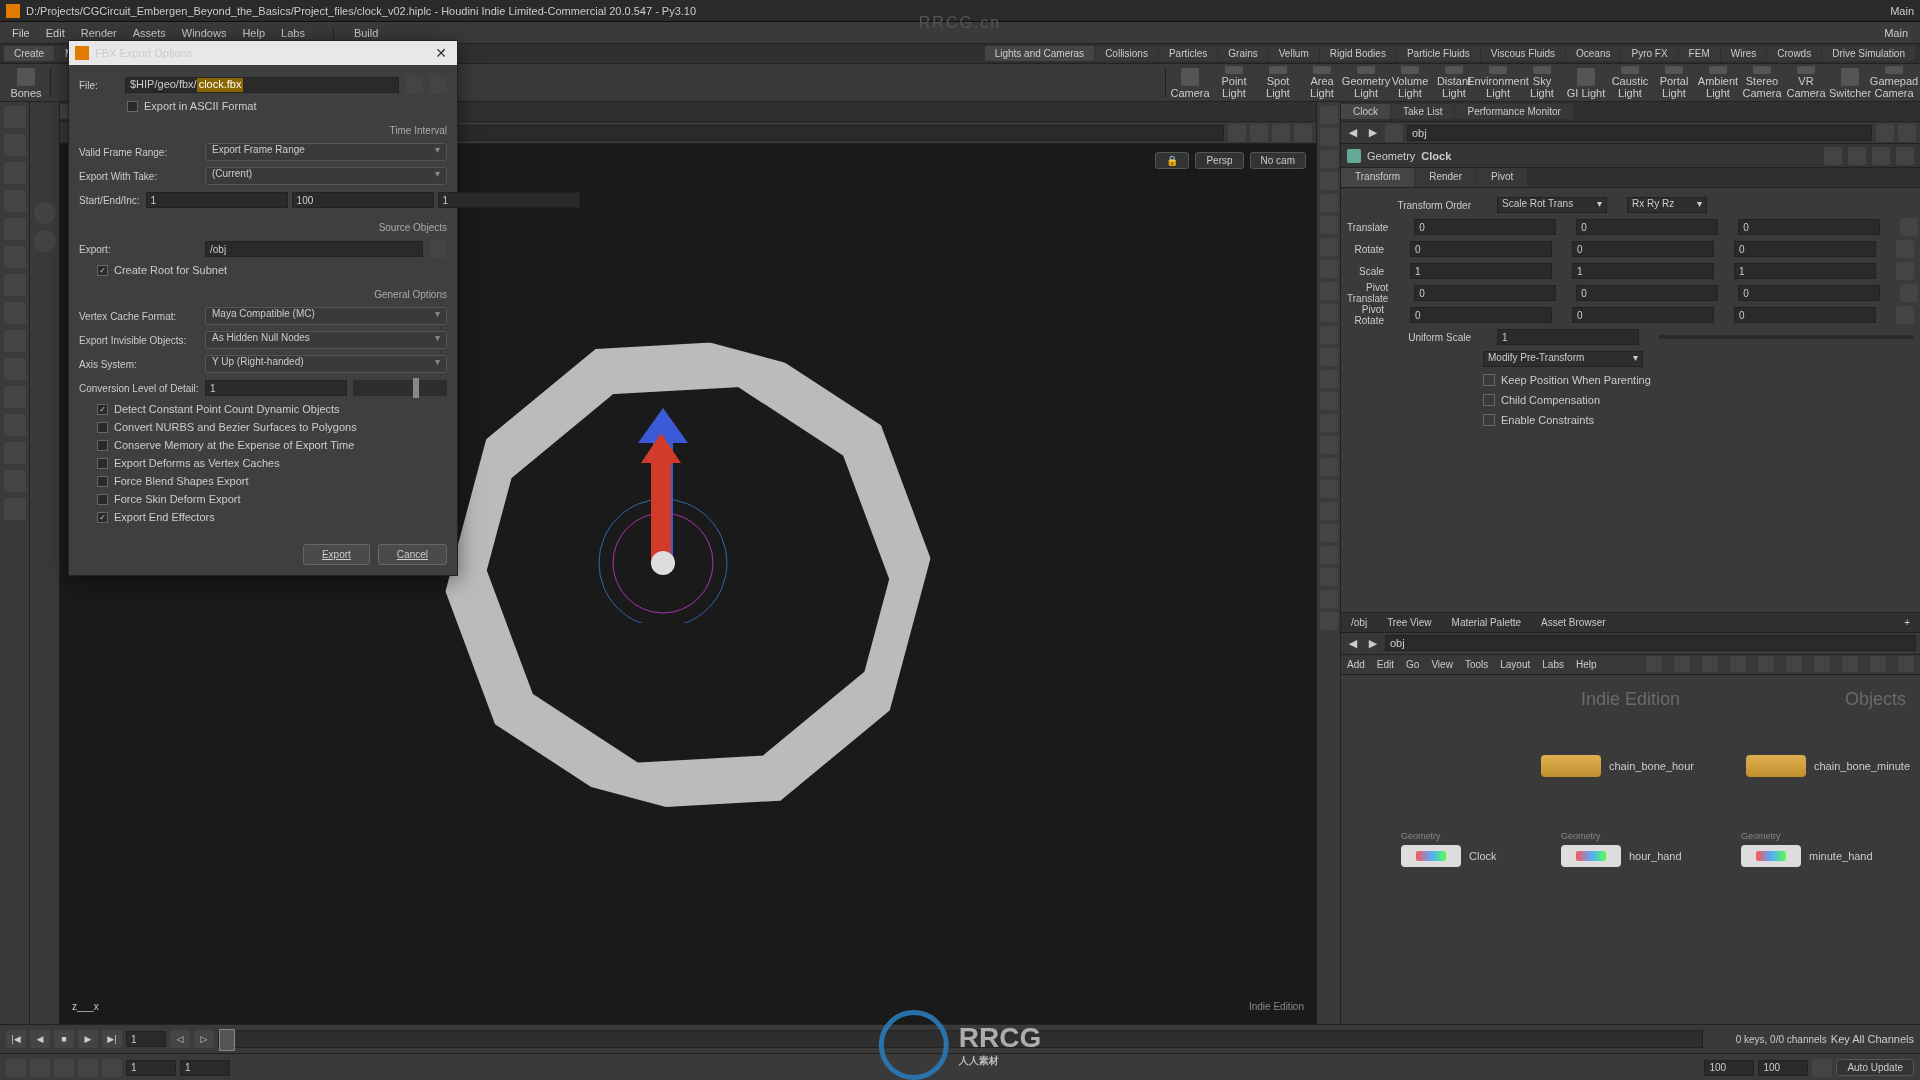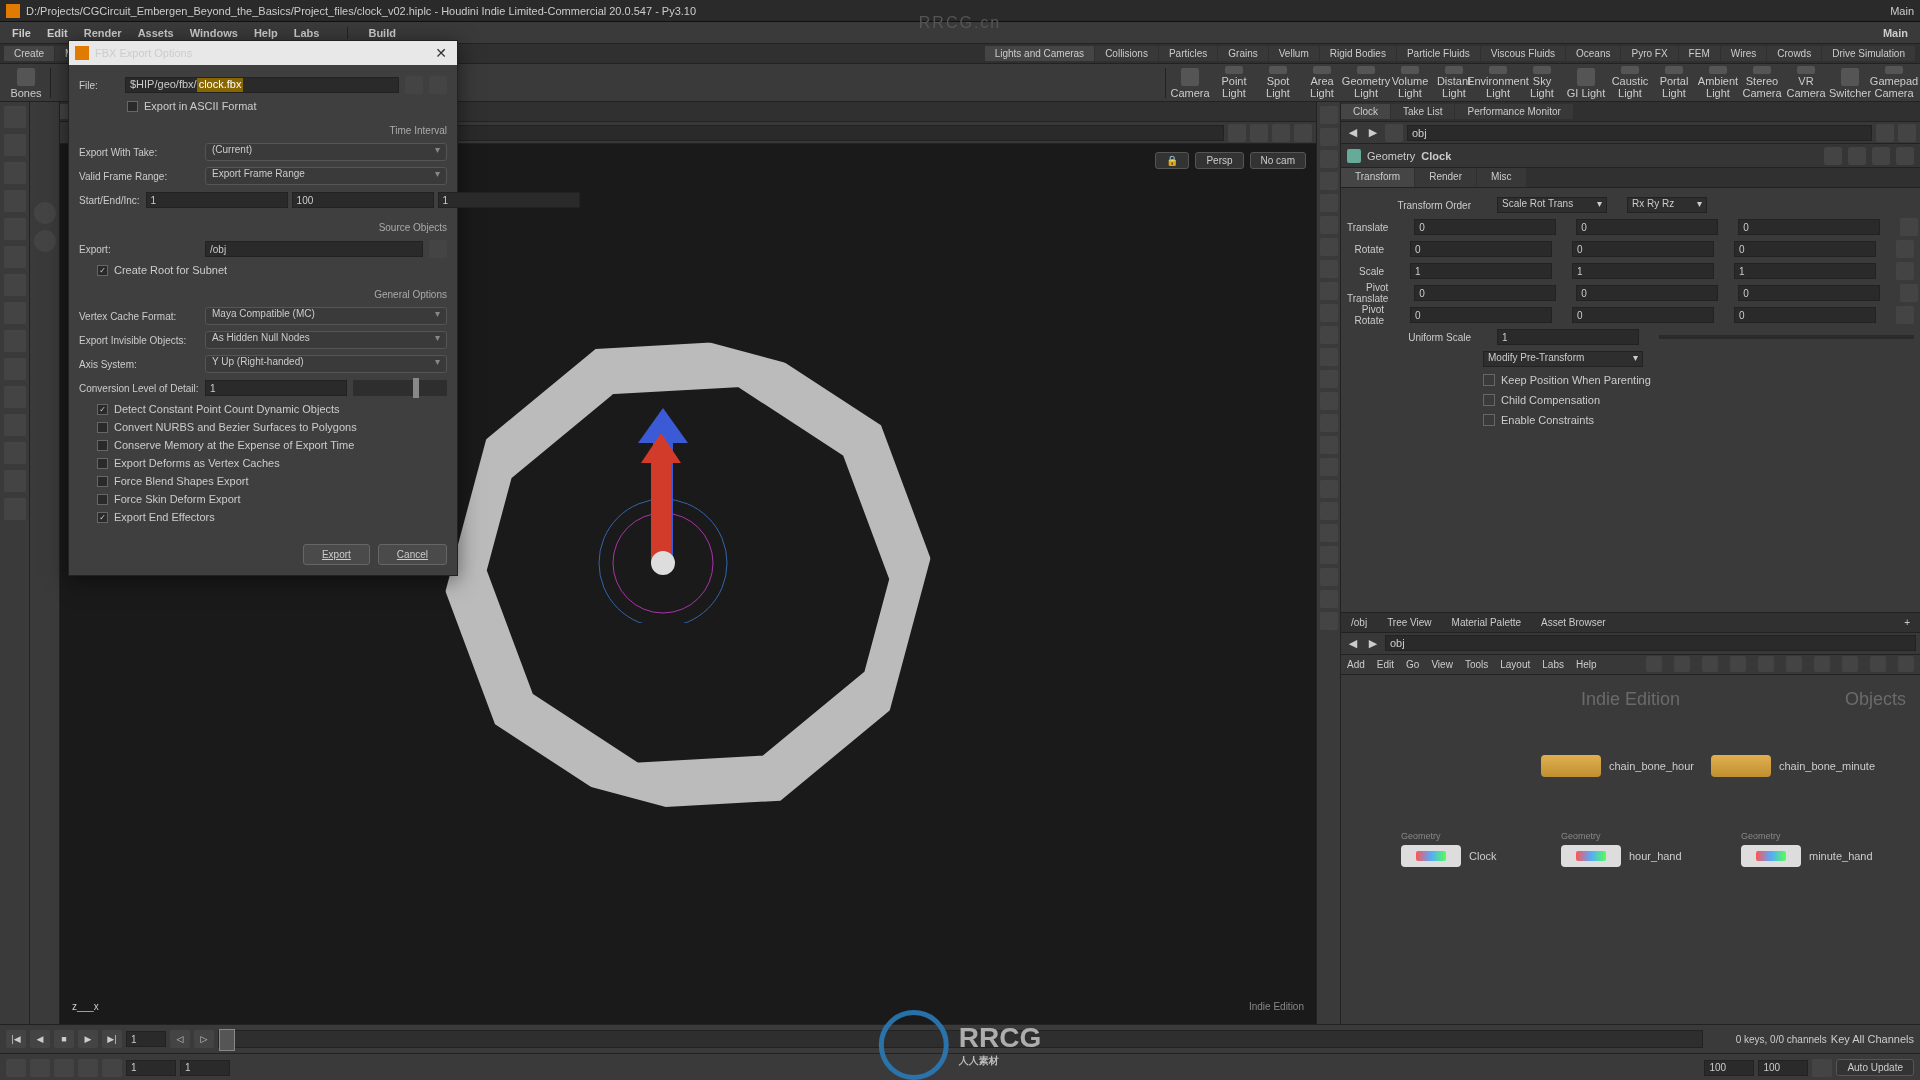--- a/index.html
+++ b/index.html
@@ -1,20 +1,20 @@
 <!DOCTYPE html>
 <html><head>
 <meta charset="utf-8">
 <style>
 * { margin:0; padding:0; box-sizing:border-box; font-family:Arial,sans-serif; font-size:11px; color:#ccc; }
 body { background:#3a3a3a; width:1920px; height:1080px; overflow:hidden; position:relative; }
 .titlebar { height:22px; background:#2a2a2a; display:flex; align-items:center; padding:0 6px; border-bottom:1px solid #111; }
 .titlebar .icon { width:14px; height:14px; background:#e07b00; margin-right:6px; }
 .menubar { height:22px; background:#3a3a3a; display:flex; align-items:center; padding:0 4px; border-bottom:1px solid #222; }
-.menubar span { padding:0 8px; cursor:pointer;font-weight:bold; }
+.menubar span { padding:0 8px; cursor:pointer; }
 .shelfbar { height:20px; background:#303030; display:flex; align-items:center; padding:0 4px; border-bottom:1px solid #222; }
 .shelfbar .tab { padding:2px 10px; background:#383838; margin-right:1px; font-size:10px; cursor:pointer; }
 .shelfbar .tab.active { background:#454545; }
 .shelfbar .spacer { flex:1; }
 .toolshelf { height:38px; background:#3a3a3a; display:flex; align-items:center; padding:0 4px; border-bottom:1px solid #222; }
 .toolshelf .tool { width:44px; height:34px; display:flex; flex-direction:column; align-items:center; justify-content:flex-end; font-size:8px; text-align:center; cursor:pointer; padding-bottom:1px; }
 .toolshelf .tool .ti { width:18px; height:18px; background:#555; border-radius:2px; margin-bottom:1px; }
 .toolshelf .divider { width:1px; height:30px; background:#222; margin:0 2px; }
 .panetabs { height:20px; background:#303030; display:flex; align-items:center; border-bottom:1px solid #222; }
 .panetabs .ptab { padding:2px 12px; background:#383838; margin-right:1px; font-size:10px; cursor:pointer; }
@@ -352,21 +352,21 @@
       <span class="name">Clock</span>
       <div class="spacer"></div>
       <div class="hbtn"></div>
       <div class="hbtn"></div>
       <div class="hbtn"></div>
       <div class="hbtn"></div>
     </div>
     <div class="param-tabs">
       <div class="pt active">Transform</div>
       <div class="pt">Render</div>
-      <div class="pt">Misc</div>
+      <div class="pt">Pivot</div>
     </div>
     <div class="param-body">
       <div class="prow">
         <div class="plabel">Transform Order</div>
         <div class="psel" style="flex:0 0 110px">Scale Rot Trans</div>
         <div class="psel" style="flex:0 0 80px">Rx Ry Rz</div>
       </div>
       <div class="prow">
           <div class="plabel">Translate</div>
         <input class="pnum" value="0" style="">
@@ -459,21 +459,21 @@
         <div class="nbtn"></div>
         <div class="nbtn"></div>
       </div>
       <div class="network">
         <div class="netlabel">Indie Edition</div>
         <div class="netlabel2">Objects</div>
         <div class="node" style="top:80px;left:200px">
           <div class="nbox bone"></div>
             <span class="nname">chain_bone_hour</span>
           </div>
-        <div class="node" style="top:80px;left:370px">
+        <div class="node" style="top:80px;left:405px">
           <div class="nbox bone"></div>
             <span class="nname">chain_bone_minute</span>
           </div>
         <div class="node" style="top:170px;left:60px">
           <div class="cat">Geometry</div>
             <div class="nbox geo"></div>
             <span class="nname">Clock</span>
           </div>
         <div class="node" style="top:170px;left:220px">
           <div class="cat">Geometry</div>
@@ -542,26 +542,26 @@
       <div class="dbtn"></div>
       <div class="dbtn"></div>
     </div>
     <div class="dcheck" style="padding-left:48px">
         <div class="cb"></div>
         <span>Export in ASCII Format</span>
       </div>
 
     <div class="dsection">Time Interval</div>
     <div class="drow">
+        <div class="dlabel">Valid Frame Range:</div>
+      <div class="dsel">Export Frame Range</div>
+      </div>
+    <div class="drow">
         <div class="dlabel">Export With Take:</div>
       <div class="dsel">(Current)</div>
-      </div>
-    <div class="drow">
-        <div class="dlabel">Valid Frame Range:</div>
-      <div class="dsel">Export Frame Range</div>
       </div>
     <div class="drow">
         <div class="dlabel">Start/End/Inc:</div>
       <div class="drow3" style="flex:1">
         <input value="1" style="">
         <input value="100" style="">
         <input value="1" style="">
       </div>
       </div>
 

